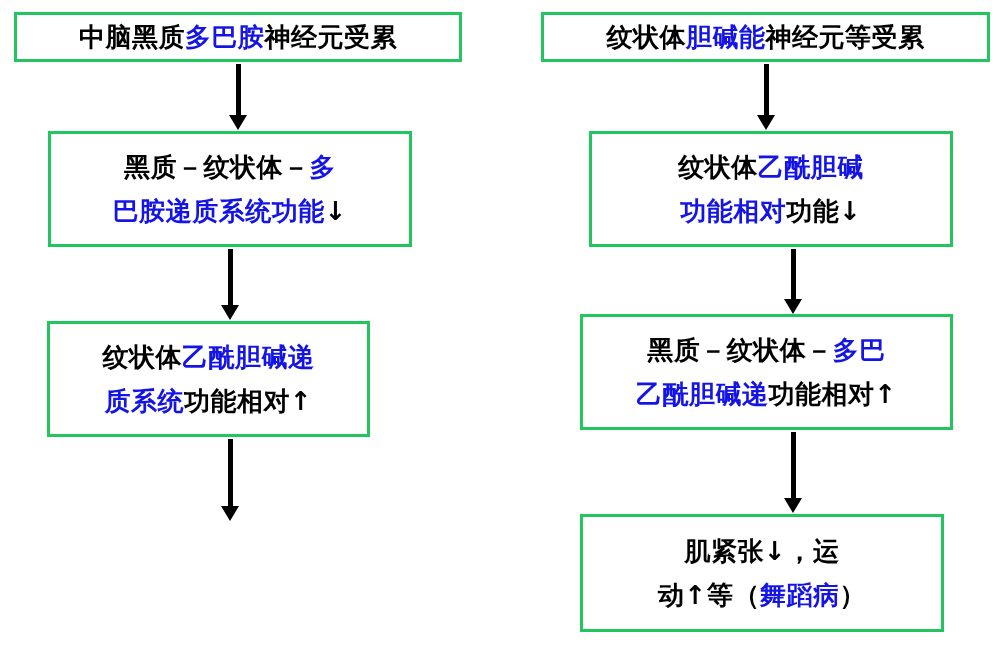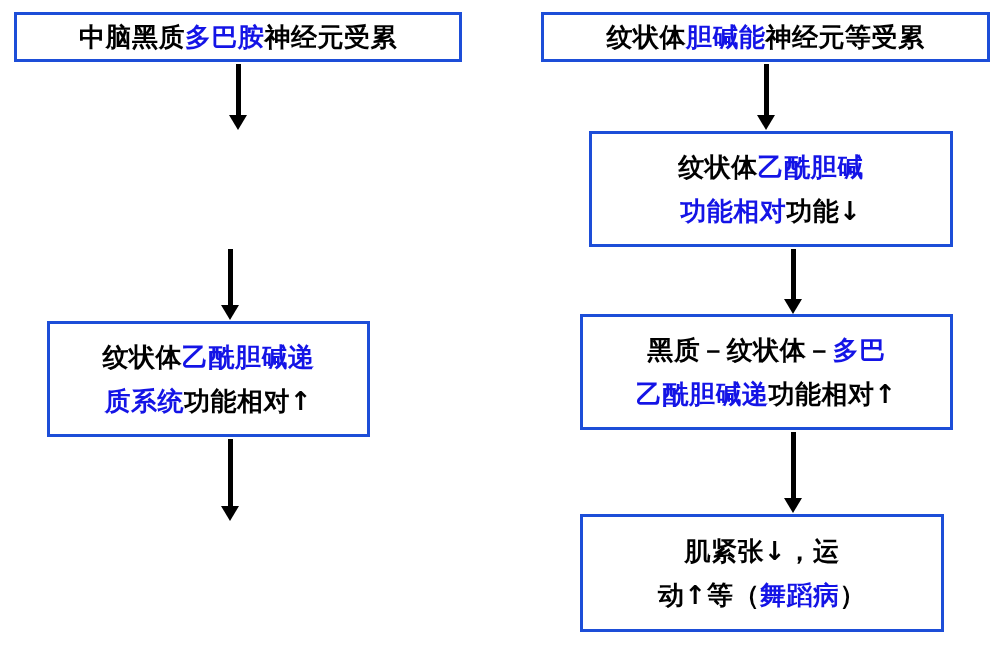--- a/index.html
+++ b/index.html
@@ -15,21 +15,21 @@
     position: relative;
   }
   #diagram {
     position: relative;
     width: 1000px;
     height: 650px;
   }
   .box {
     position: absolute;
     box-sizing: border-box;
-    border: 3px solid #1d4ed8;
+    border: 3px solid #22c55e;
     background: #ffffff;
     display: flex;
     flex-direction: column;
     align-items: center;
     justify-content: center;
     text-align: center;
     font-family: "DejaVu Sans", "Liberation Sans", sans-serif;
     font-weight: bold;
     color: #000000;
     line-height: 1.0;
@@ -88,20 +88,28 @@
     <span class="line">
       <span class="black">中脑黑质</span><span class="blue">多巴胺</span><span class="black">神经元受累</span>
     </span>
   </div>
 
   <div class="arrow" style="left:238px; top:64px; height:66px;">
     <div class="shaft" style="height:52px;"></div>
     <div class="head" style="top:51px;"></div>
   </div>
 
+  <div class="box dual" style="left:48px; top:131px; width:364px; height:116px;">
+    <span class="line">
+      <span class="black">黑质－纹状体－</span><span class="blue">多</span>
+    </span>
+    <span class="line">
+      <span class="blue">巴胺递质系统功能</span><span class="black">↓</span>
+    </span>
+  </div>
 
   <div class="arrow" style="left:230px; top:249px; height:72px;">
     <div class="shaft" style="height:57px;"></div>
     <div class="head" style="top:56px;"></div>
   </div>
 
   <div class="box dual" style="left:47px; top:321px; width:323px; height:116px;">
     <span class="line">
       <span class="black">纹状体</span><span class="blue">乙酰胆碱递</span>
     </span>

